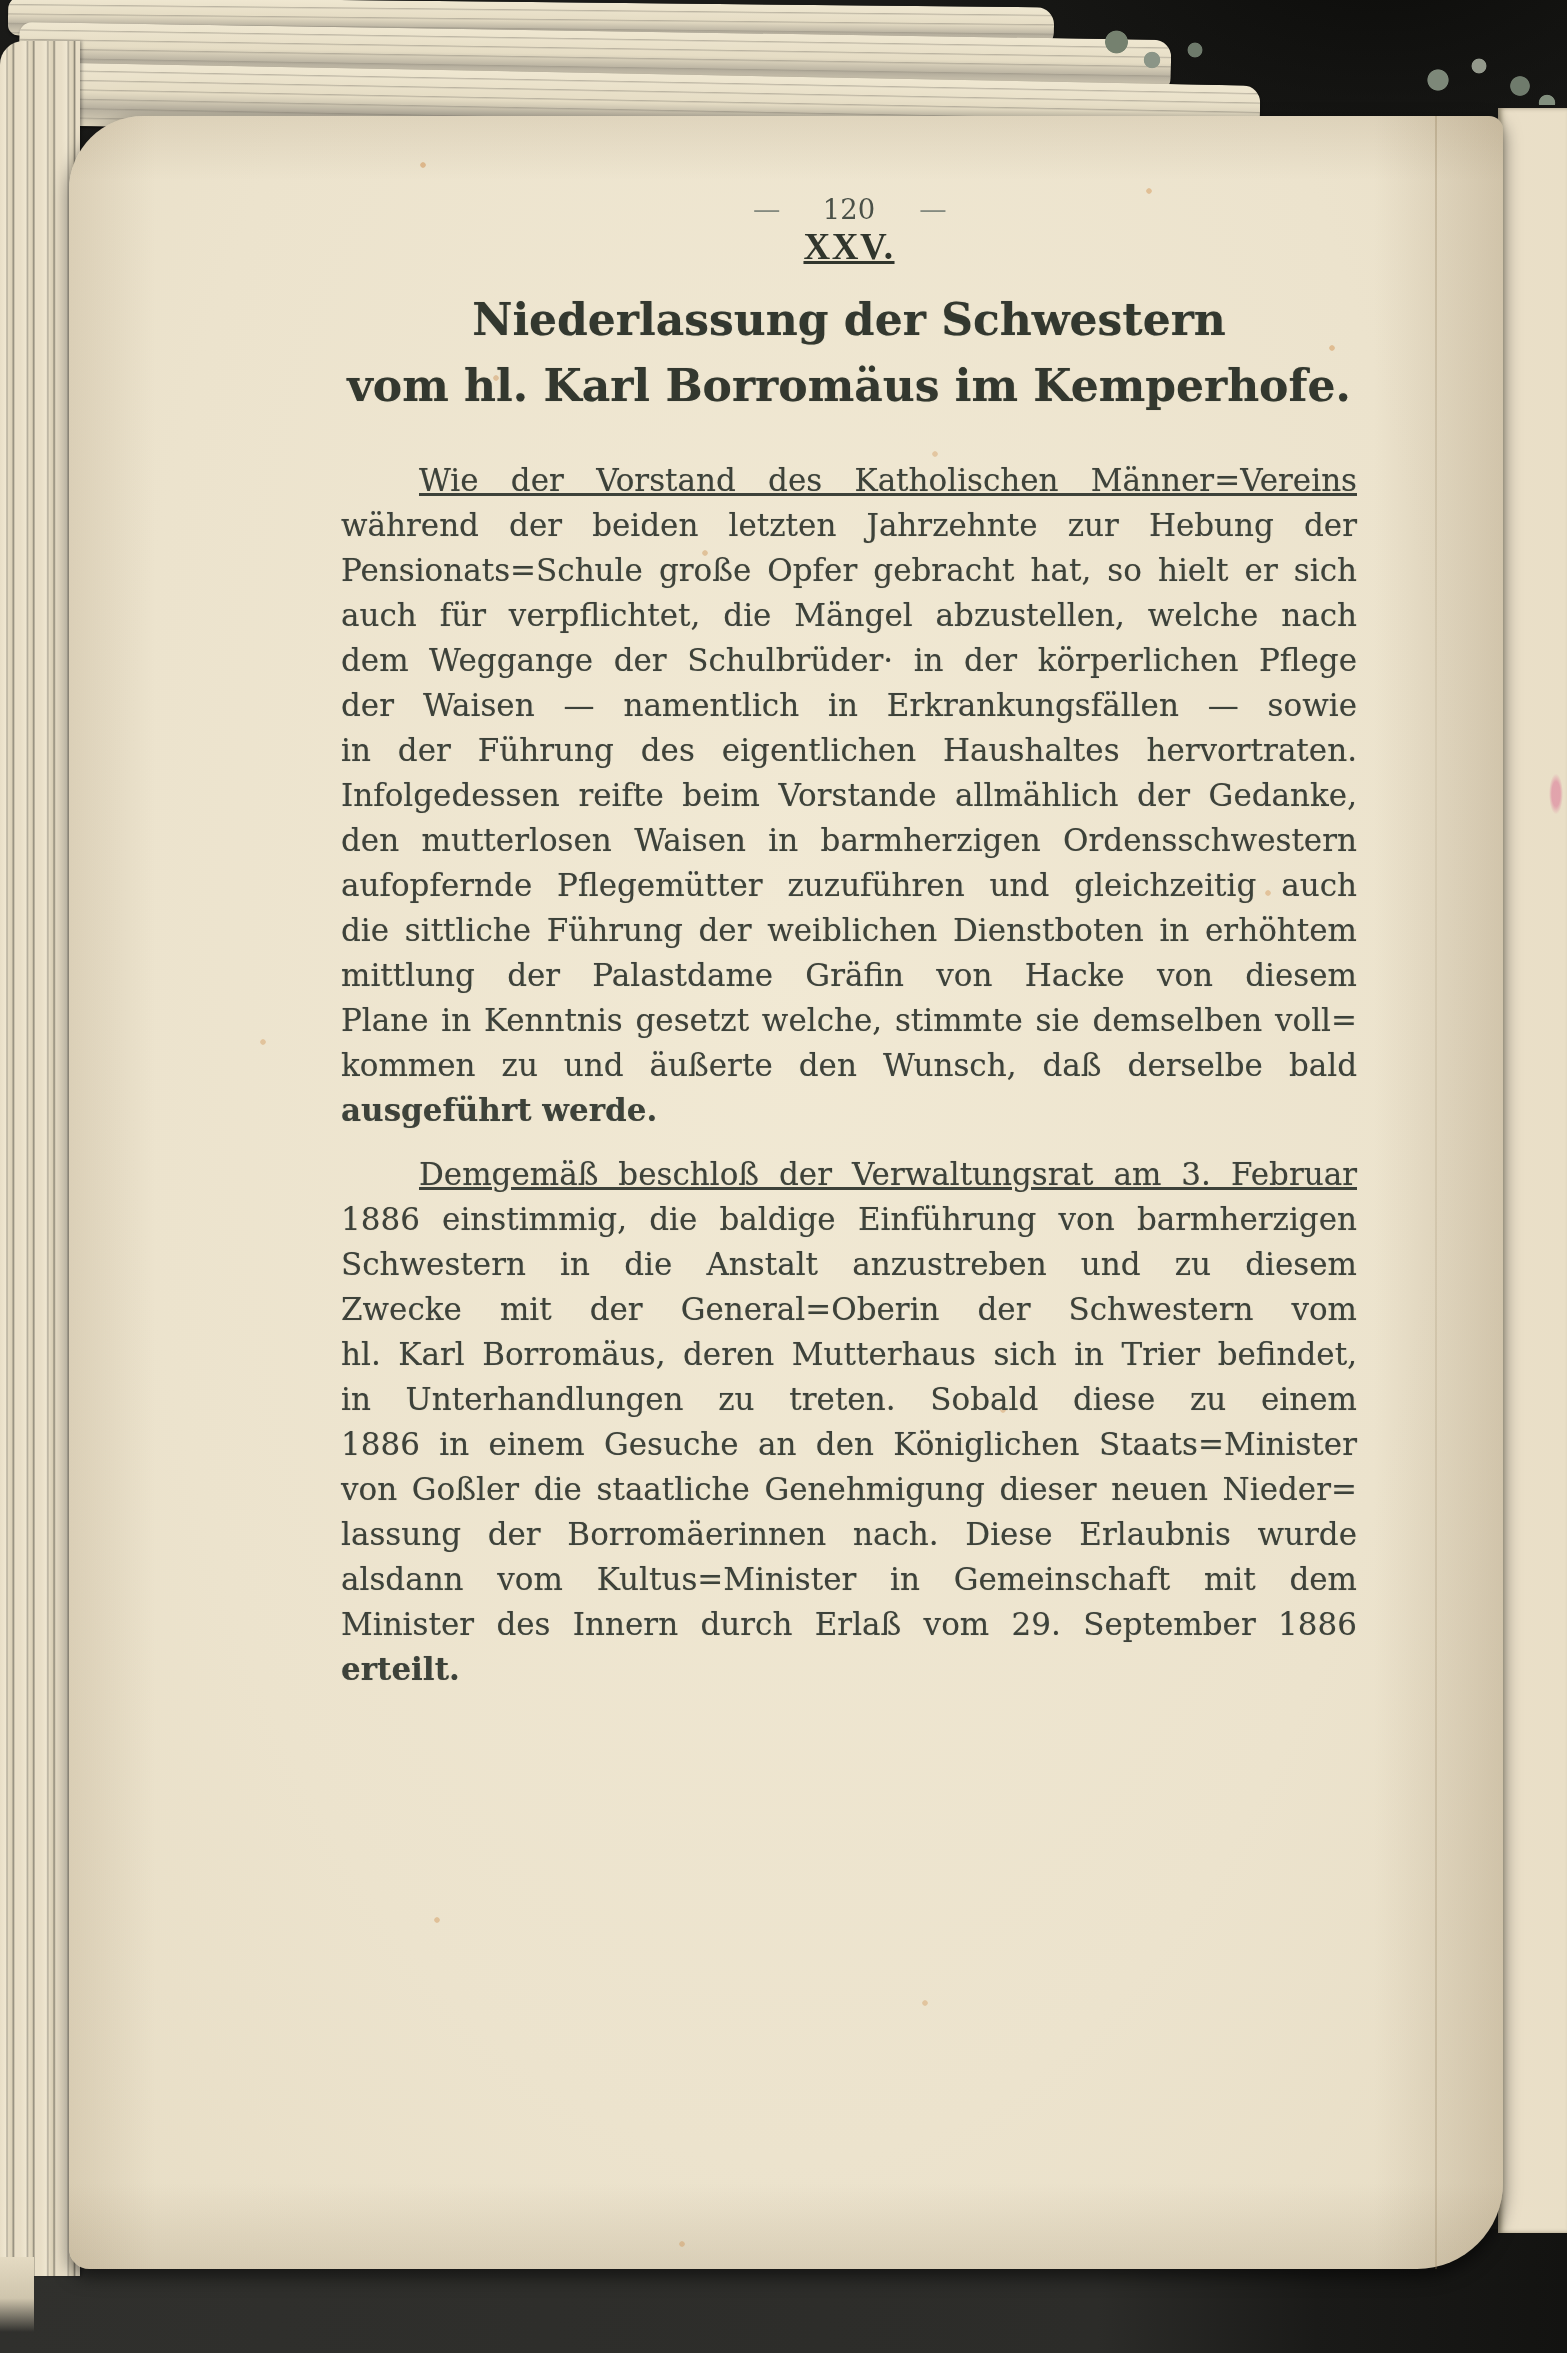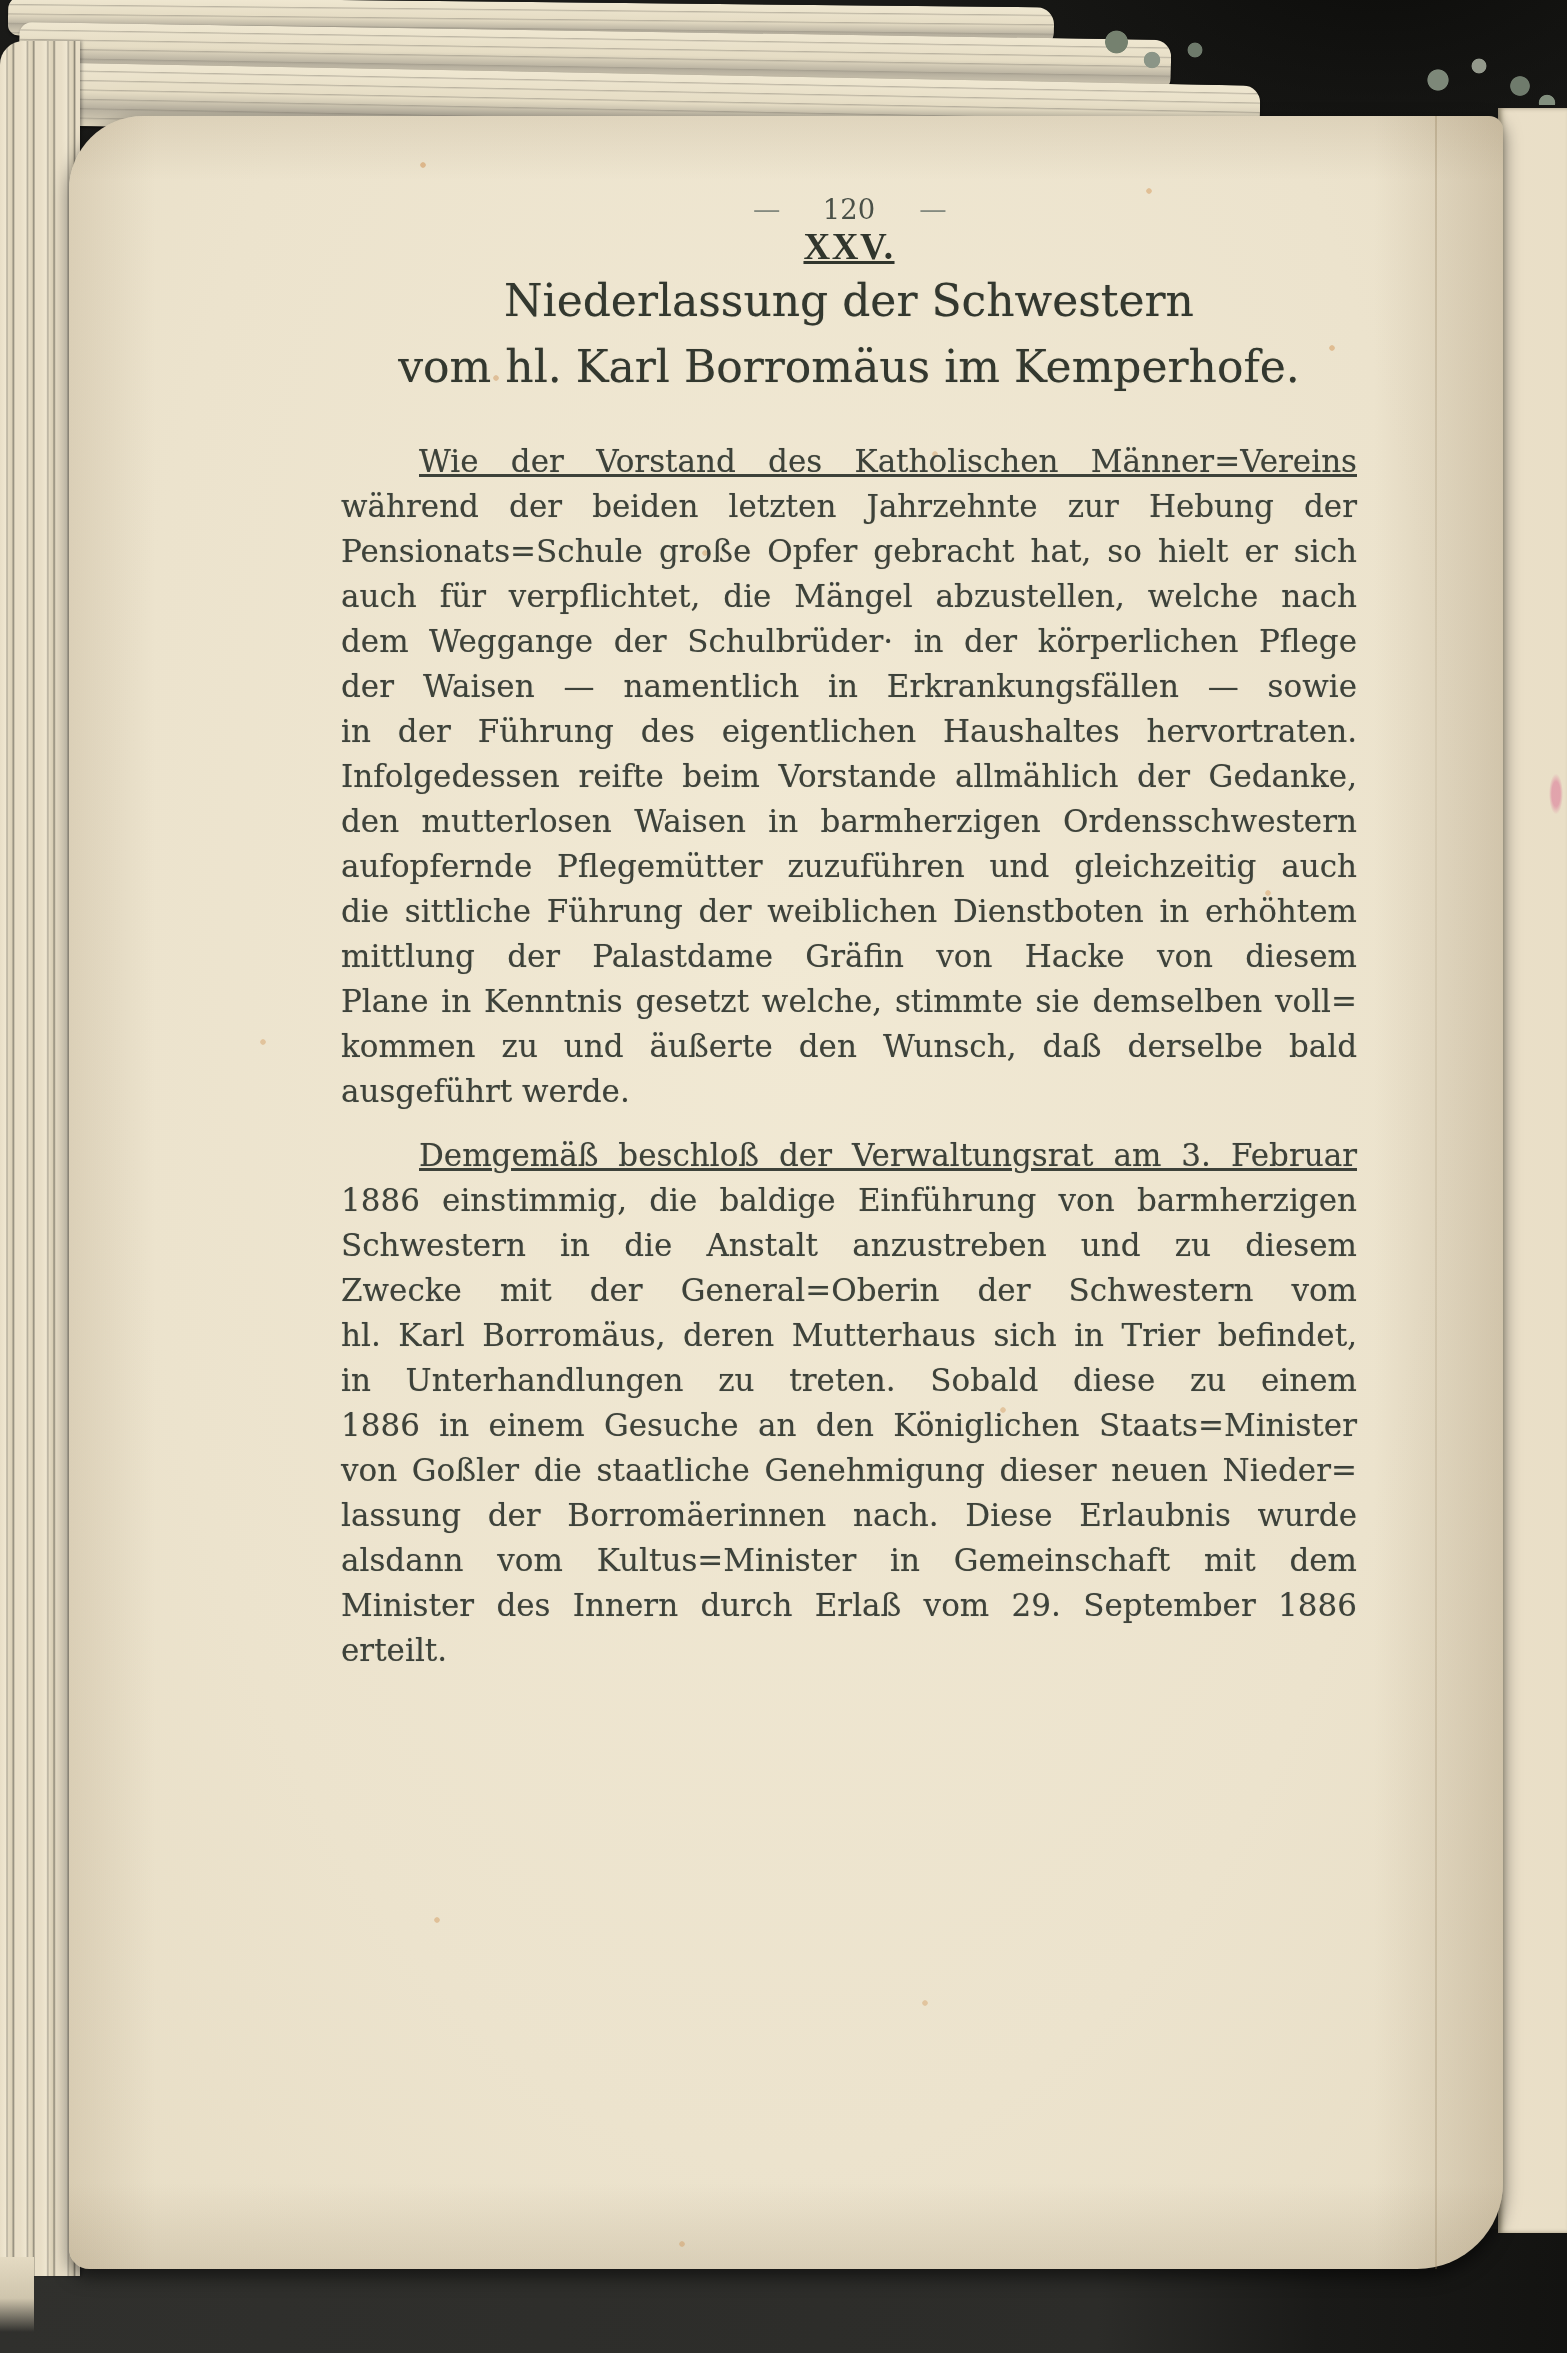--- a/index.html
+++ b/index.html
@@ -80,28 +80,28 @@
   .page-crease{position:absolute;right:66px;top:0;width:2.4px;height:100%;
     background:linear-gradient(180deg,rgba(150,130,95,.35),rgba(150,130,95,.12) 30%,rgba(150,130,95,.3));}
 
   
   .content{position:absolute;left:272px;right:146px;top:0;color:#3d423a;}
   .pagenum{margin-top:78px;display:flex;justify-content:center;align-items:center;gap:44px;
     font-size:27.4px;color:#4b5148;}
   .pagenum .dash{color:#848a7f;letter-spacing:-1.6px;}
   .chapter{text-align:center;font-family:"Liberation Serif","DejaVu Serif",serif;
     font-weight:bold;font-size:37px;letter-spacing:1.6px;color:#31362d;text-decoration:underline;}
-  .title{text-align:center;font-weight:normal;font-size:44px;line-height:66px;
+  .title{margin-top:19px;text-align:center;font-weight:bold;font-size:44px;line-height:66px;
     color:#33382f;text-shadow:0 0 0.8px rgba(51,56,47,.45);}
   .para{font-size:31px;line-height:45px;text-shadow:0 0 0.8px rgba(61,66,58,.4);}
   .para.p1{margin-top:39px;}
   .para.p2{margin-top:19px;}
   .line{text-align:justify;text-align-last:justify;white-space:nowrap;}
   .line.first{text-indent:78px;text-decoration:underline;}
-  .line.last{text-align-last:left;white-space:normal;}
+  .line.last{text-align-last:left;white-space:normal;font-weight:bold;}
 </style>
 </head>
 <body>
 
 <div class="scan">
 
   <div class="band b1"></div>
   <div class="band b2"></div>
   <div class="band b3"></div>
   <div class="deckle"></div>

